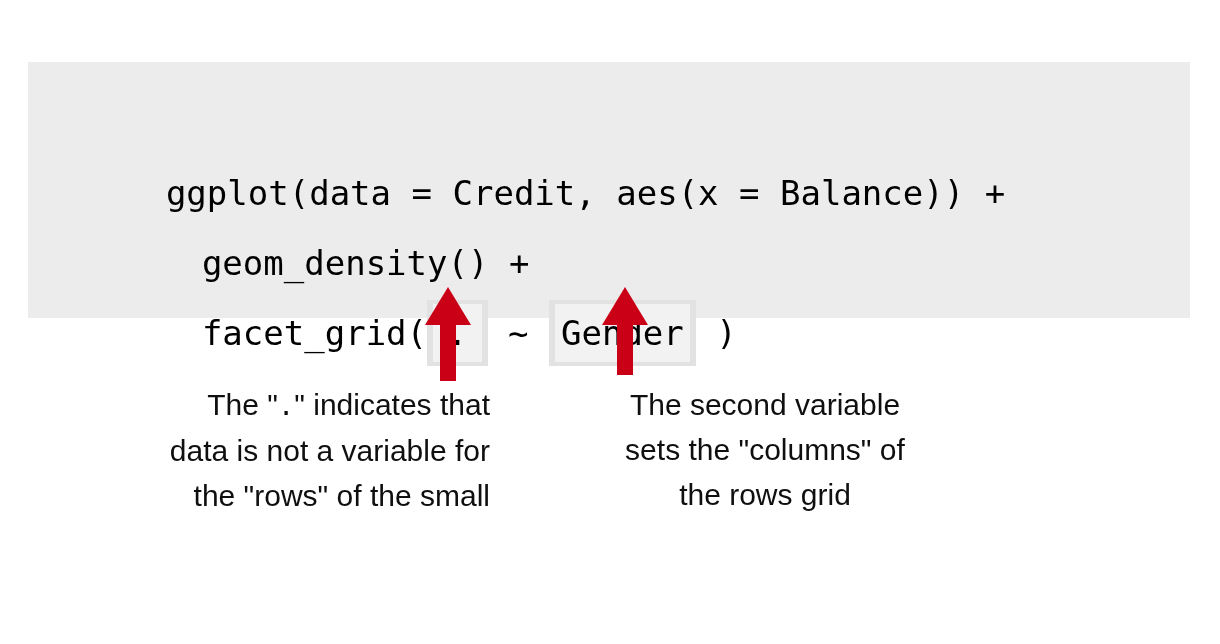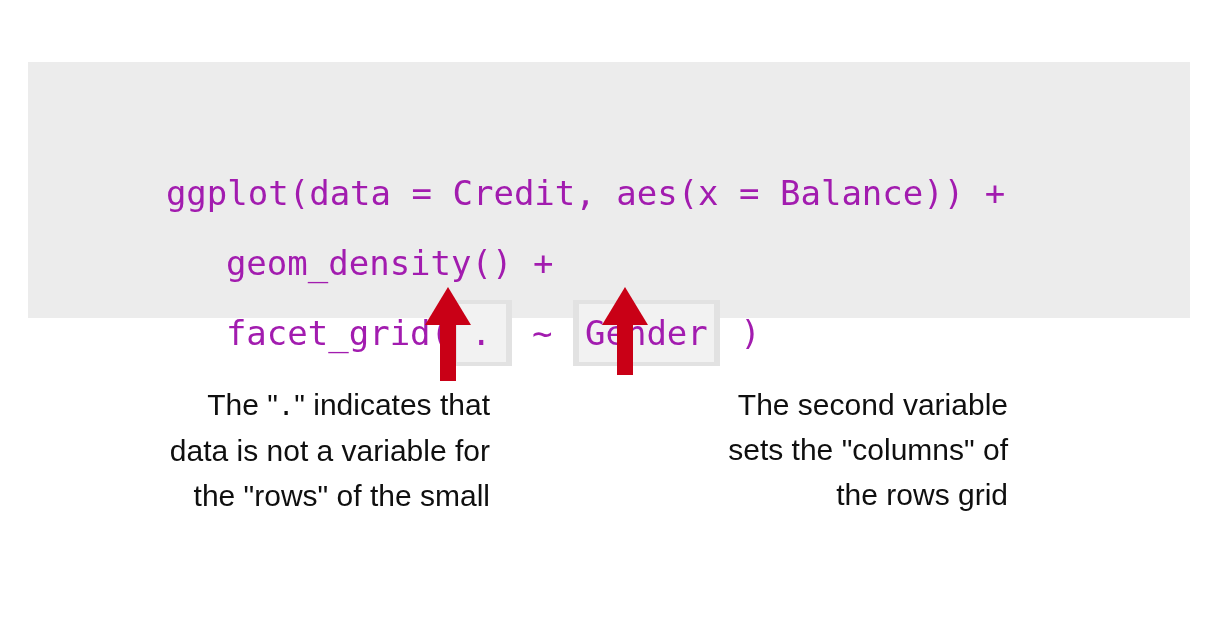--- a/index.html
+++ b/index.html
@@ -23,29 +23,29 @@
     width: 1162px;
     height: 256px;
     background: #ececec;
     box-sizing: border-box;
     padding: 26px 0 0 0;
   }
   .code-line {
     font-family: "DejaVu Sans Mono", "Liberation Mono", monospace;
     font-size: 34px;
     line-height: 70px;
-    color: #a21caf;
+    color: #000000;
     white-space: pre;
     letter-spacing: 0px;
     padding-left: 56px;
     height: 70px;
     position: relative;
   }
   .code-line.indent {
-    padding-left: 116px;
+    padding-left: 92px;
   }
 
   
   .chip {
     display: inline-block;
     background: #e2e2e2;
     padding: 4px 6px;
     vertical-align: baseline;
     position: relative;
     line-height: 58px;
@@ -90,24 +90,24 @@
     color: #0f0f0f;
     font-weight: 400;
   }
   #caption-left {
     left: 20px;
     top: 382px;
     width: 470px;
     text-align: right;
   }
   #caption-right {
-    left: 588px;
+    left: 555px;
     top: 382px;
     width: 420px;
-    text-align: right;
+    text-align: center;
   }
   .mono-inline {
     font-family: "DejaVu Sans Mono", "Liberation Mono", monospace;
     font-size: 27px;
   }
 </style>
 </head>
 <body>
 
 <div id="code-block">

